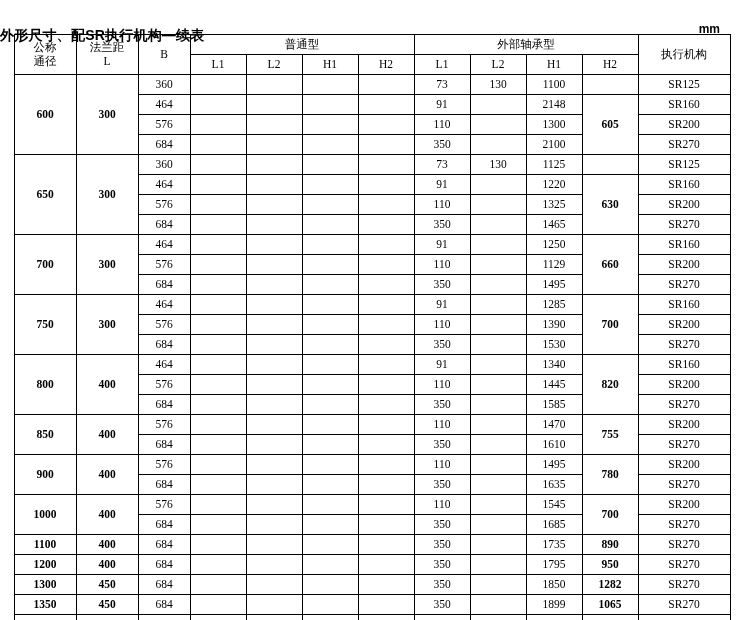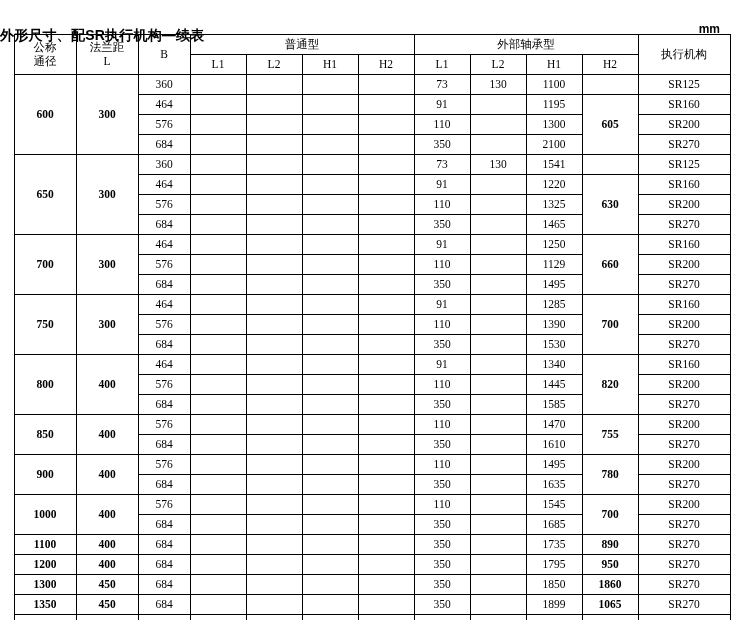--- a/index.html
+++ b/index.html
@@ -146,21 +146,21 @@
           <td>SR125</td>
         </tr>
         <tr>
           <td>464</td>
           <td></td>
           <td></td>
           <td></td>
           <td></td>
           <td>91</td>
           <td></td>
-          <td>1195</td>
+          <td>2148</td>
           <td rowspan="3" class="grp-cell">605</td>
           <td>SR160</td>
         </tr>
         <tr>
           <td>576</td>
           <td></td>
           <td></td>
           <td></td>
           <td></td>
           <td>110</td>
@@ -182,21 +182,21 @@
         <tr>
           <td rowspan="4" class="grp-cell">650</td>
           <td rowspan="4" class="grp-cell">300</td>
           <td>360</td>
           <td></td>
           <td></td>
           <td></td>
           <td></td>
           <td>73</td>
           <td>130</td>
-          <td>1541</td>
+          <td>1125</td>
           <td class="grp-cell"></td>
           <td>SR125</td>
         </tr>
         <tr>
           <td>464</td>
           <td></td>
           <td></td>
           <td></td>
           <td></td>
           <td>91</td>
@@ -442,21 +442,21 @@
           <td class="grp-cell">1300</td>
           <td class="grp-cell">450</td>
           <td>684</td>
           <td></td>
           <td></td>
           <td></td>
           <td></td>
           <td>350</td>
           <td></td>
           <td>1850</td>
-          <td class="grp-cell">1860</td>
+          <td class="grp-cell">1282</td>
           <td>SR270</td>
         </tr>
         <tr>
           <td class="grp-cell">1350</td>
           <td class="grp-cell">450</td>
           <td>684</td>
           <td></td>
           <td></td>
           <td></td>
           <td></td>

